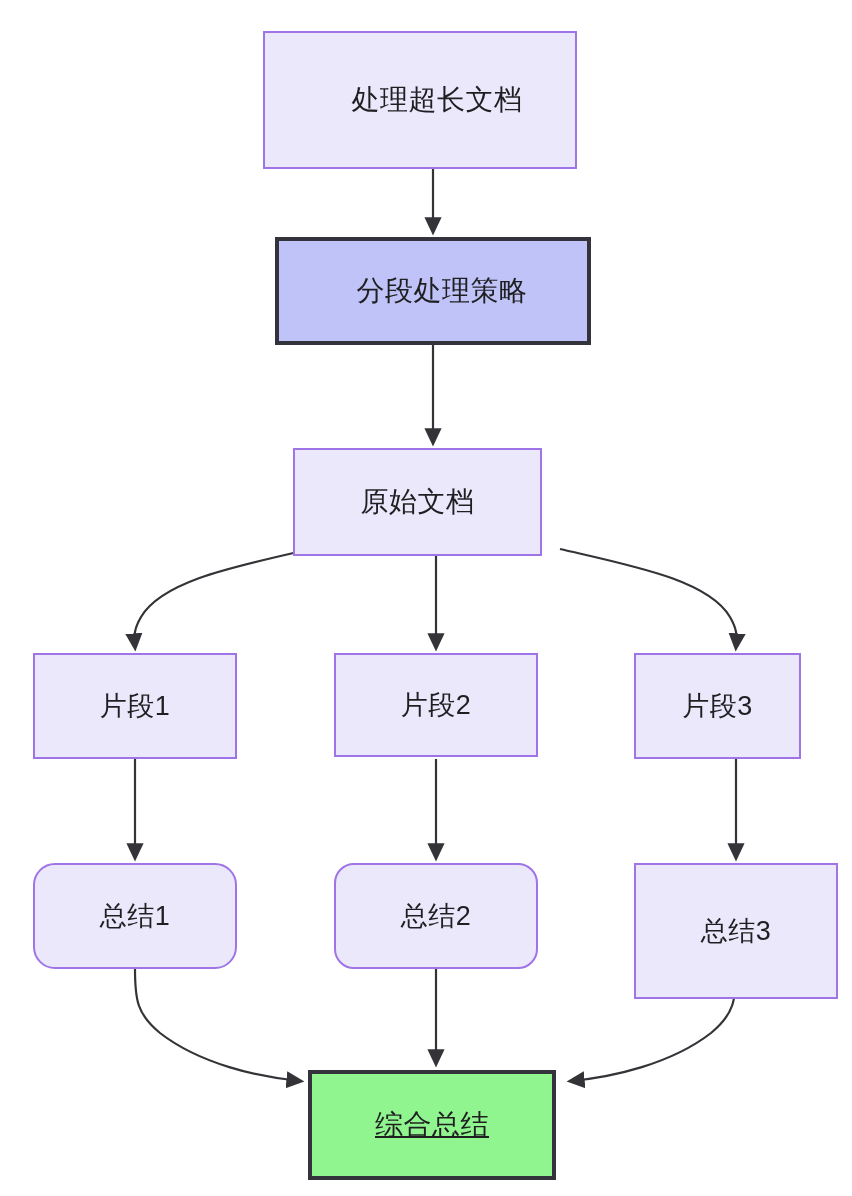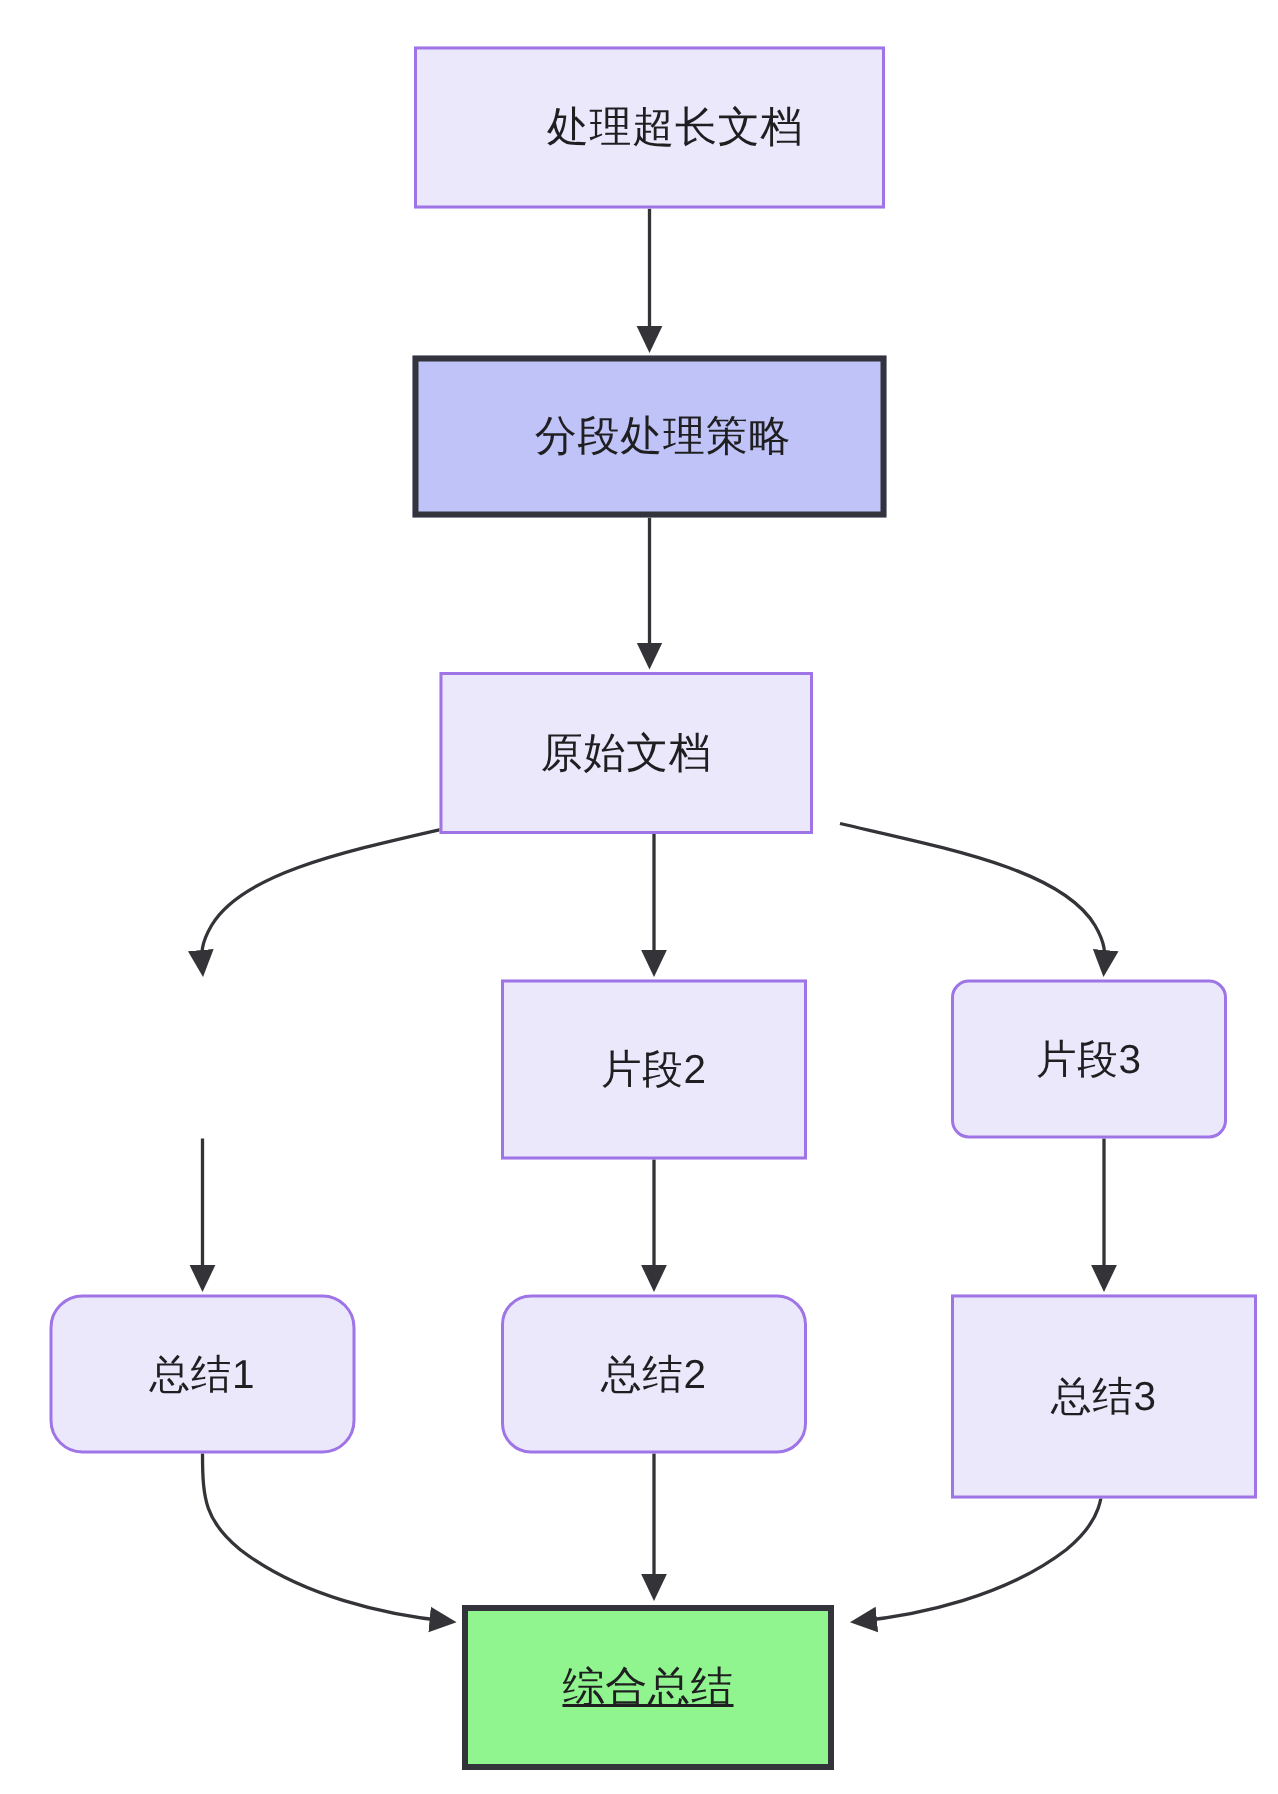--- a/index.html
+++ b/index.html
@@ -86,38 +86,41 @@
 
     <path d="M736,759 L736,857" fill="none" stroke="#333338" stroke-width="2.2" marker-end="url(#arrowhead)"></path>
 
     <path d="M135,969 C135,1000 137,1014 160,1033 C200,1064 258,1077 300,1081" fill="none" stroke="#333338" stroke-width="2.2" marker-end="url(#arrowhead)"></path>
 
     <path d="M436,969 L436,1063" fill="none" stroke="#333338" stroke-width="2.2" marker-end="url(#arrowhead)"></path>
 
     <path d="M736,969 C736,1000 734,1014 711,1033 C671,1064 613,1077 571,1081" fill="none" stroke="#333338" stroke-width="2.2" marker-end="url(#arrowhead)"></path>
   </svg>
 
-  <div class="node node-normal" style="left:276px; top:31px; width:314px; height:108px;padding-left:34px;">
+  <div class="node node-normal" style="left:263px; top:31px; width:314px; height:138px;padding-left:34px;">
     <span>处理超长文档</span>
   </div>
 
   <div class="node node-highlight" style="left:275px; top:237px; width:316px; height:108px;">
     <span>分段处理策略</span>
   </div>
 
   <div class="node node-normal" style="left:293px; top:448px; width:249px; height:108px;">
     <span>原始文档</span>
   </div>
 
+  <div class="node node-normal node-small" style="left:33px; top:653px; width:204px; height:106px;">
+    <span>片段1</span>
+  </div>
 
-  <div class="node node-normal node-small" style="left:334px; top:653px; width:204px; height:120px;">
+  <div class="node node-normal node-small" style="left:334px; top:653px; width:204px; height:104px;">
     <span>片段2</span>
   </div>
 
-  <div class="node node-normal node-small" style="left:634px; top:653px; width:184px; height:106px;border-radius:12px;">
+  <div class="node node-normal node-small" style="left:634px; top:653px; width:167px; height:106px;">
     <span>片段3</span>
   </div>
 
   <div class="node node-normal node-small" style="left:33px; top:863px; width:204px; height:106px;border-radius:22px;">
     <span>总结1</span>
   </div>
 
   <div class="node node-normal node-small" style="left:334px; top:863px; width:204px; height:106px;border-radius:20px;">
     <span>总结2</span>
   </div>

